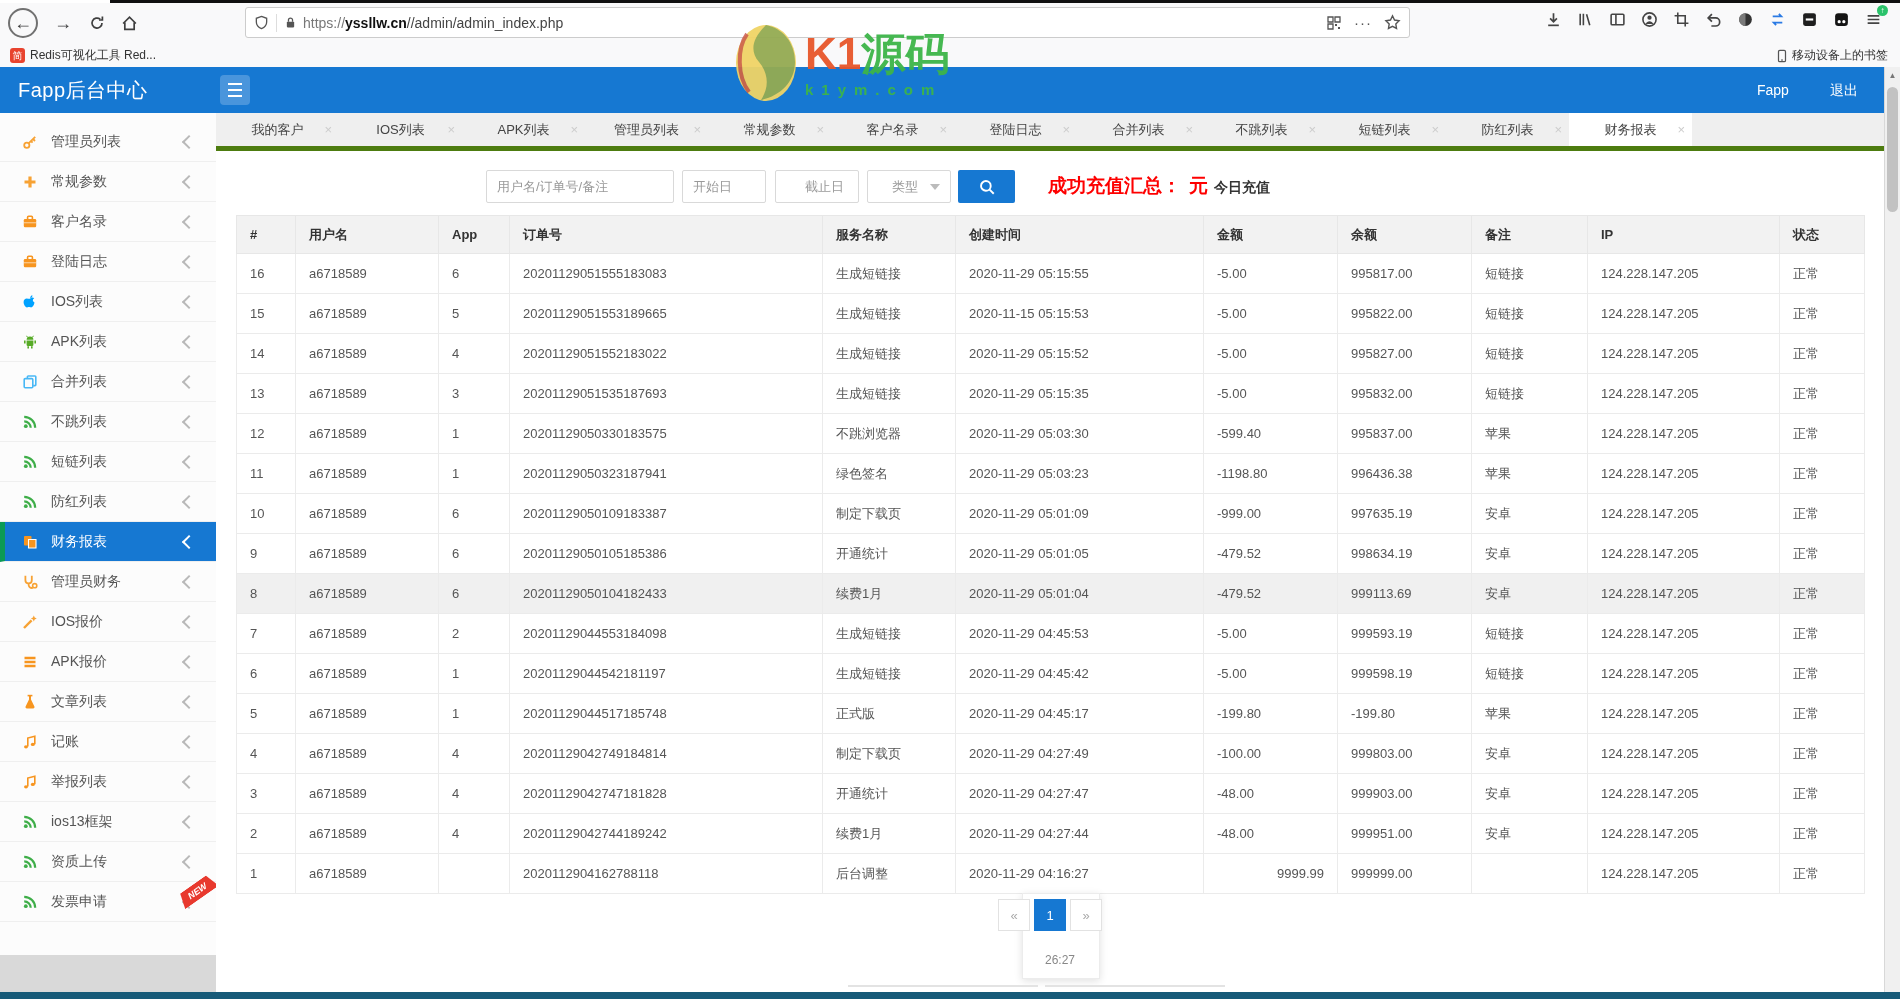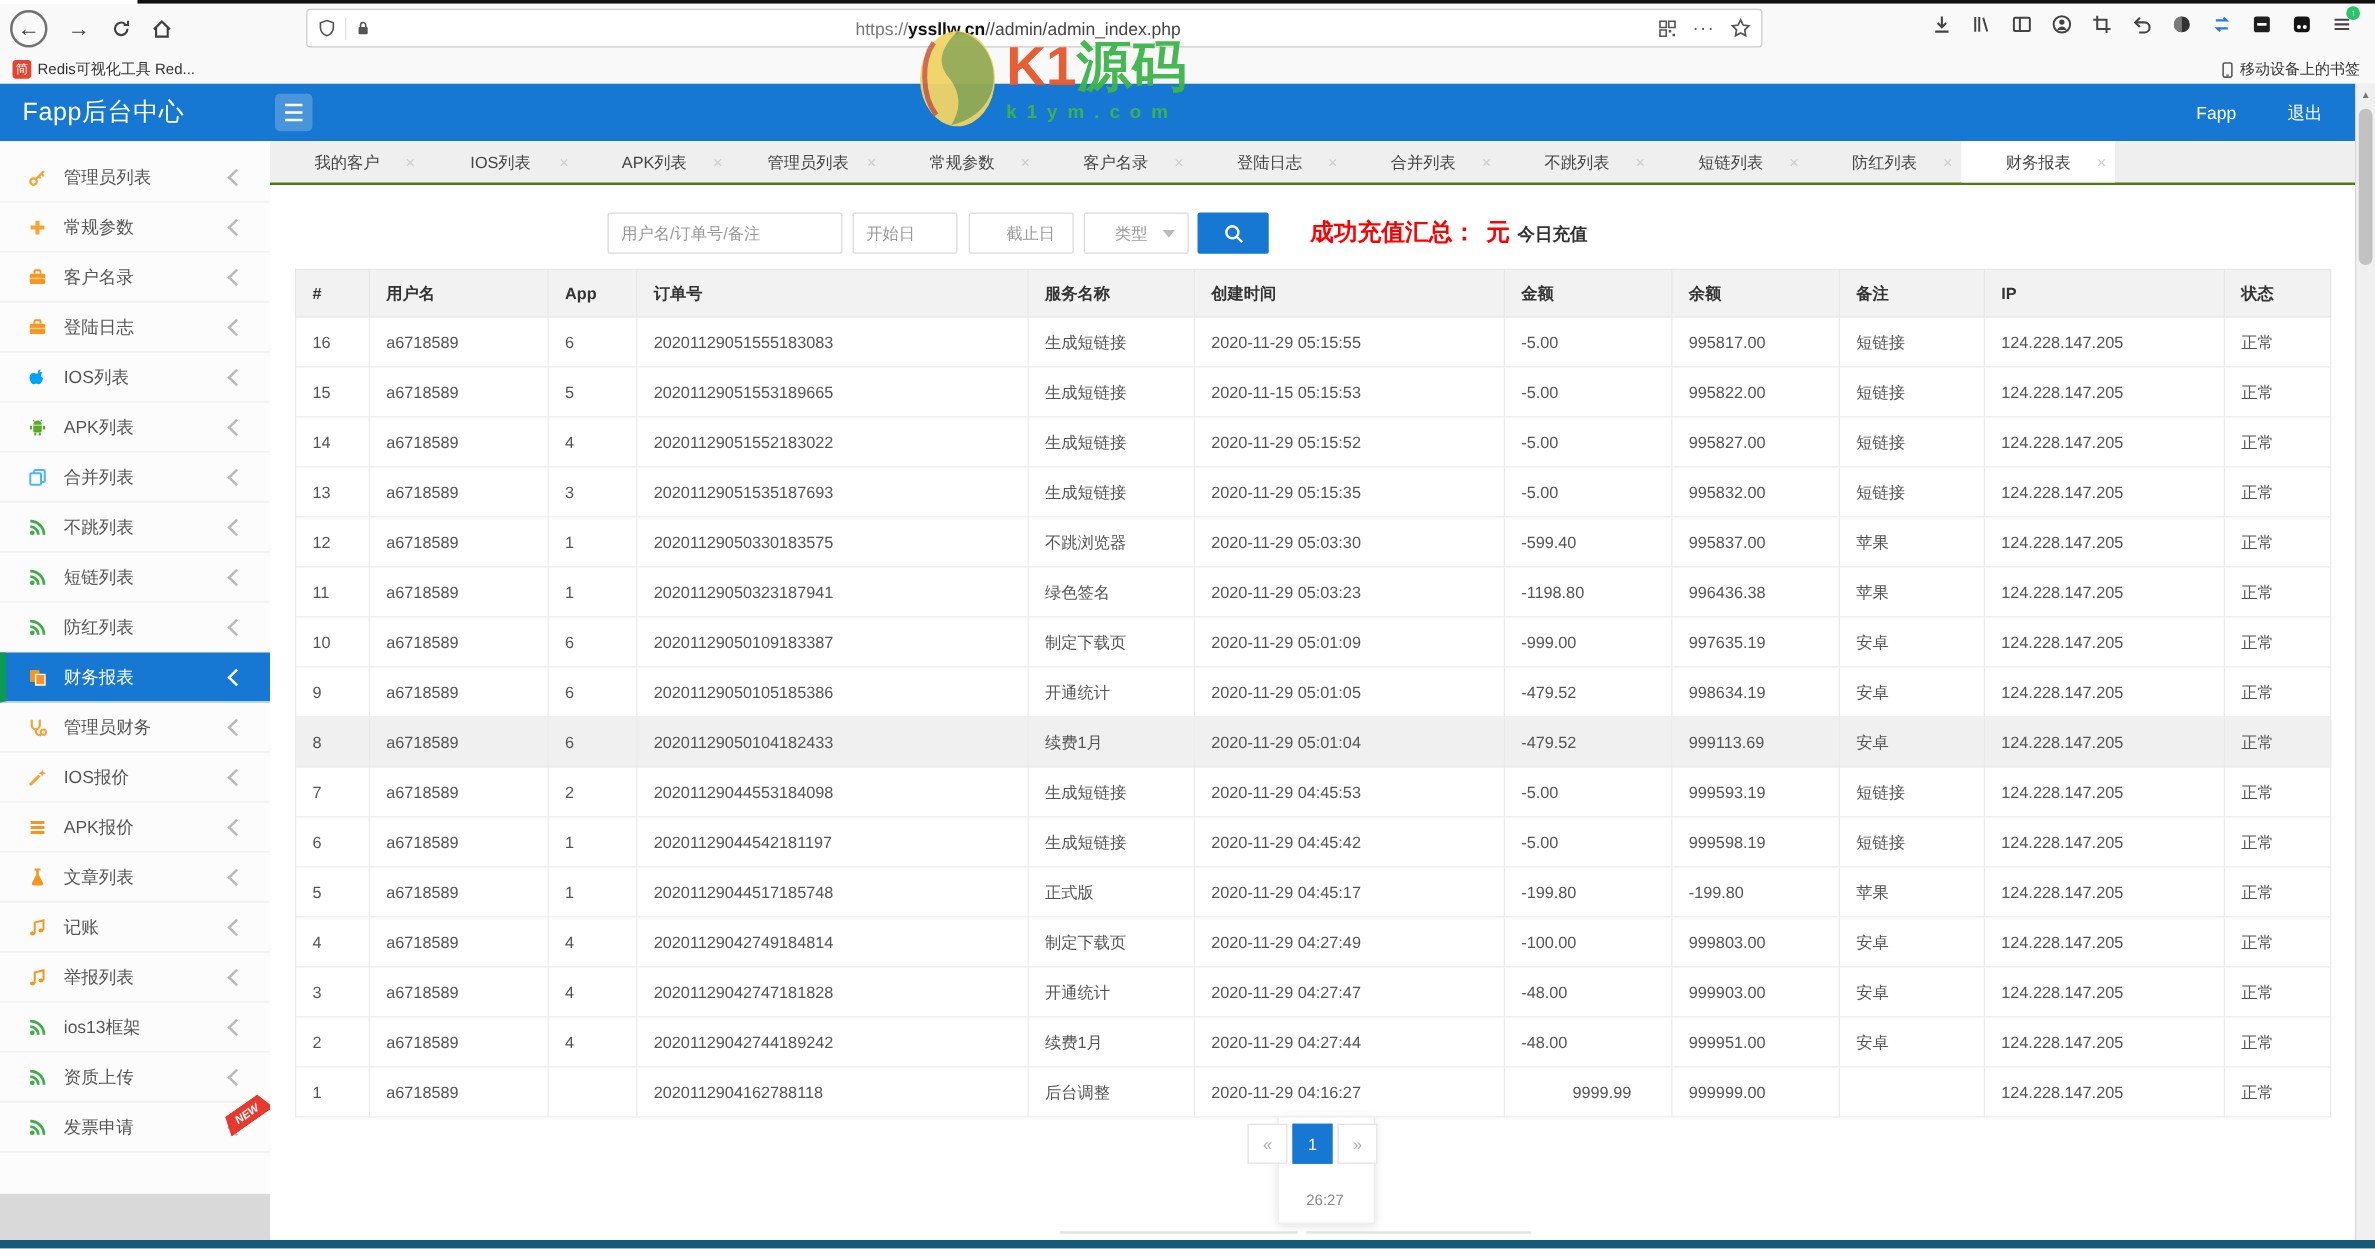--- a/index.html
+++ b/index.html
@@ -6,21 +6,21 @@
   body{font-family:"Liberation Sans","DejaVu Sans",sans-serif;background:#fff;}
   #screen{position:relative;width:1900px;height:999px;overflow:hidden;background:#fff;}
   .abs{position:absolute;}
   
   #top-strip{left:110px;right:0;top:0;height:3px;background:#101010;}
   #toolbar{left:0;right:0;top:3px;height:41px;background:#f9f9fa;border-bottom:1px solid #e1e1e3;}
   .nav-ico{position:absolute;top:5px;width:30px;height:30px;display:flex;align-items:center;justify-content:center;color:#3f3f3f;font-size:18px;}
   #back-btn{left:8px;border:2px solid #717171;border-radius:50%;width:26px;height:26px;}
   #url-bar{position:absolute;left:245px;top:4px;width:1165px;height:31px;background:#fff;border:1px solid #ccc;border-radius:3px;display:flex;align-items:center;box-sizing:border-box;padding:0 8px;}
   #url-bar .sep{width:1px;height:18px;background:#ddd;margin:0 7px;}
-  #url-text{font-size:14px;color:#777;margin-left:6px;flex:1;white-space:nowrap;overflow:hidden;text-align:center;}
+  #url-text{font-size:14px;color:#777;margin-left:6px;flex:1;white-space:nowrap;overflow:hidden;}
   #url-text b{color:#111;font-weight:700;}
   #url-text .path{color:#444;}
   .urlbar-right{display:flex;align-items:center;gap:12px;color:#555;}
   #toolbar-right{position:absolute;right:18px;top:8px;display:flex;align-items:center;gap:15px;}
   #toolbar-right .tico{position:relative;width:17px;height:17px;display:flex;align-items:center;justify-content:center;}
   #menu-badge{position:absolute;right:-6px;top:-6px;width:11px;height:11px;border-radius:50%;background:#2ac36b;color:#fff;font-size:8px;line-height:11px;text-align:center;font-weight:700;}
   
   #bookmarks{left:0;right:0;top:44px;height:23px;background:#f9f9fa;border-bottom:1px solid #e7e7e9;font-size:12px;color:#333;}
   #bookmark-item{position:absolute;left:10px;top:3px;display:flex;align-items:center;gap:5px;}
   #bm-fav{width:15px;height:15px;background:#e8432e;border-radius:3px;color:#fff;font-size:10px;line-height:15px;text-align:center;}
@@ -43,21 +43,21 @@
   .s-icon{width:16px;height:16px;margin-left:22px;display:flex;}
   .s-label{margin-left:13px;flex:1;}
   .chev{width:8px;height:8px;border-left:2px solid #b9b9b9;border-bottom:2px solid #b9b9b9;transform:rotate(45deg);margin-right:22px;}
   .side-item.active{background:#1678d2;color:#fff;border-left:5px solid #0c9a55;}
   .side-item.active .s-icon{margin-left:17px;}
   .side-item.active .chev{border-color:#fff;}
   .new-badge{position:absolute;right:-2px;top:1px;background:#e8392e;color:#fff;font-size:9px;font-weight:700;font-style:italic;padding:3px 10px;transform:rotate(-35deg);clip-path:polygon(12% 0,88% 0,100% 100%,0 100%);}
   #side-gray{left:0;top:955px;width:216px;height:37px;background:#d9d9d9;}
   
   #main{left:216px;top:113px;width:1668px;height:879px;background:#fff;}
-  #tabbar{position:absolute;left:0;top:0;right:0;height:33px;background:#efefef;border-bottom:2px solid #4d7c0f;display:flex;}
+  #tabbar{position:absolute;left:0;top:0;right:0;height:33px;background:#efefef;border-bottom:5px solid #4d7c0f;display:flex;}
   .tab{position:relative;width:123px;line-height:33px;text-align:center;font-size:13px;color:#444;cursor:pointer;}
   .tab .tclose{position:absolute;right:7px;top:0;color:#ccc;font-size:13px;}
   .tab.active{background:#fff;}
   
   .f-input{position:absolute;top:57px;height:33px;box-sizing:border-box;border:1px solid #d9d9d9;border-radius:2px;font-size:13px;color:#333;padding:0 10px;background:#fff;font-family:inherit;}
   .f-input::placeholder{color:#999;}
   #kw-input{left:270px;width:188px;}
   #start-input{left:466px;width:84px;}
   #end-input{left:559px;width:84px;padding-left:29px;}
   #type-select{left:651px;width:84px;display:flex;align-items:center;justify-content:space-between;color:#999;cursor:pointer;padding-left:24px;}
@@ -65,21 +65,21 @@
   #search-btn{position:absolute;left:742px;top:57px;width:57px;height:33px;background:#1678d2;border:none;border-radius:2px;display:flex;align-items:center;justify-content:center;cursor:pointer;}
   #summary{position:absolute;left:832px;top:60px;display:flex;align-items:baseline;white-space:nowrap;}
   #summary .red{color:#fe0000;font-size:19px;font-weight:700;}
   #summary .unit{margin-left:8px;}
   #summary .today{margin-left:6px;font-size:14px;font-weight:700;color:#333;}
   
   #fin-table{position:absolute;left:20px;top:102px;width:1628px;border-collapse:collapse;table-layout:fixed;}
   #fin-table th{height:35px;background:#f2f2f2;border:1px solid #e7e7e7;text-align:left;padding-left:13px;font-size:13px;font-weight:700;color:#333;}
   #fin-table td{height:40px;border:1px solid #ebebeb;padding-left:13px;font-size:13px;color:#555;box-sizing:border-box;}
   #fin-table tr.hl td{background:#f0f0f0;}
-  #fin-table td.pos{text-align:right;padding-right:32px;}
+  #fin-table td.pos{text-align:right;padding-right:13px;}
   
   #page-box{position:absolute;left:806px;top:780px;width:76px;height:84px;background:#fff;border:1px solid #ececec;box-shadow:0 2px 8px rgba(0,0,0,.12);}
   #pager{position:absolute;left:0;right:0;top:786px;display:flex;justify-content:center;gap:4px;}
   .pg-btn{width:32px;height:32px;box-sizing:border-box;border:1px solid #e2e2e2;background:#fff;color:#aaa;font-size:13px;display:flex;align-items:center;justify-content:center;cursor:pointer;}
   .pg-btn.cur{background:#1678d2;border-color:#1678d2;color:#fff;}
   #pg-note{position:absolute;left:796px;top:840px;width:96px;text-align:center;font-size:12px;color:#888;}
   .bline{position:absolute;top:872px;height:2px;background:#e3e3e3;}
   #bline1{left:632px;width:190px;} #bline2{left:829px;width:180px;}
   
   #scrollbar{right:0;top:67px;width:16px;height:925px;background:#f0f0f0;border-left:1px solid #d8d8d8;box-sizing:border-box;}

